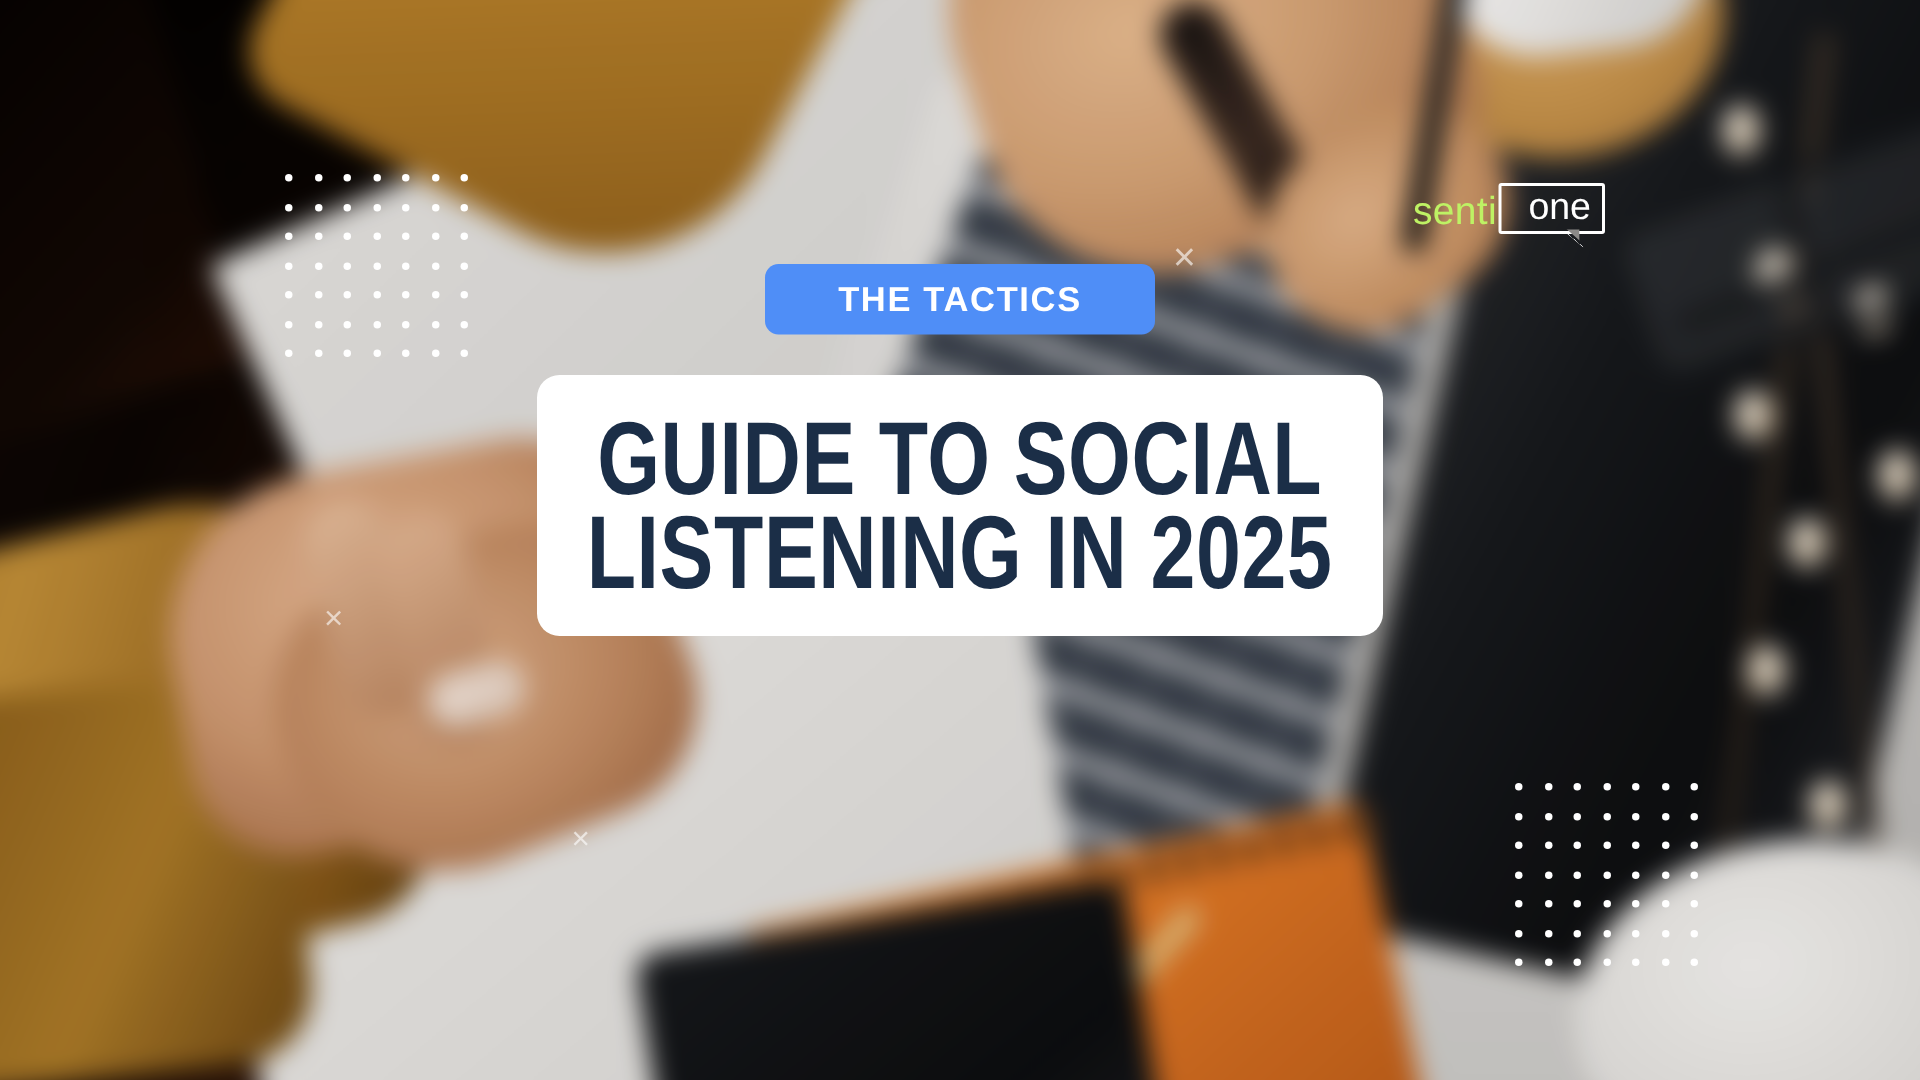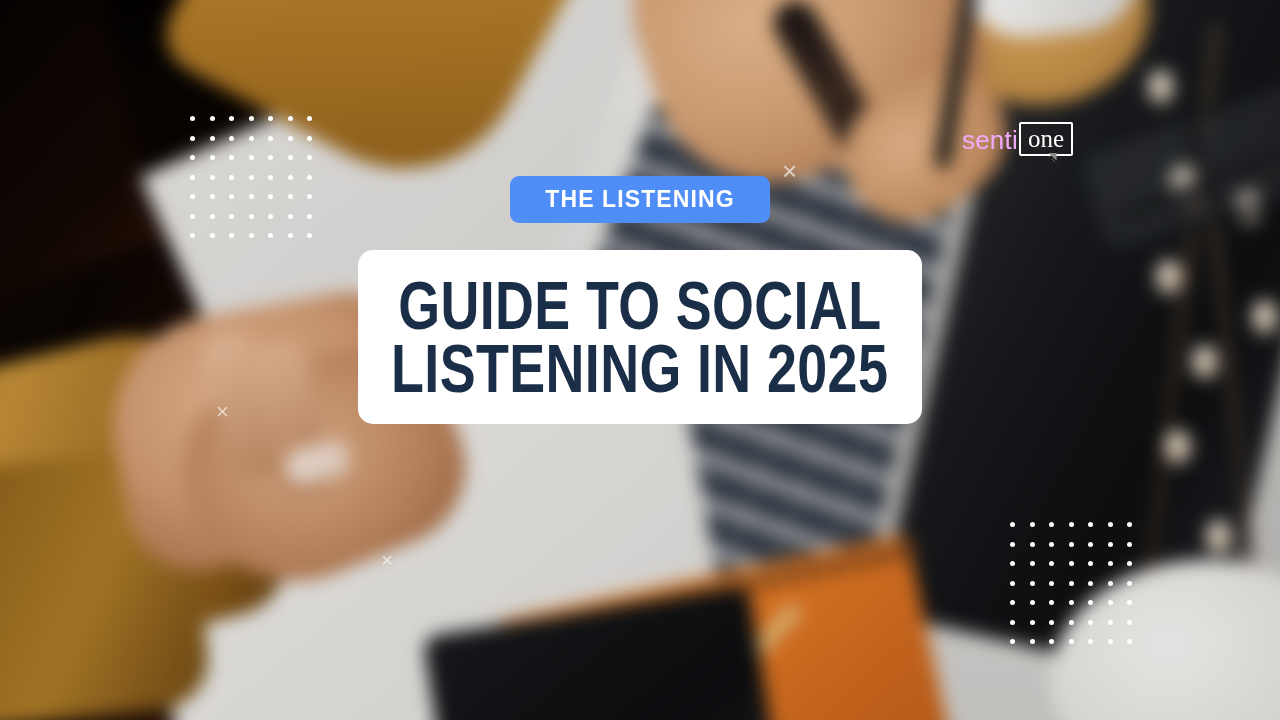--- a/index.html
+++ b/index.html
@@ -151,26 +151,26 @@
   #dots-br{left:1010px;top:522px;grid-template-columns:repeat(7,19.5px);grid-auto-rows:19.5px;}
 
   .xmark{position:absolute;color:rgba(255,255,255,.72);font-weight:400;line-height:1;
      user-select:none;font-family:"Liberation Sans",sans-serif;}
   #x-1{left:782px;top:158px;font-size:26px;color:rgba(255,255,255,.62);}
   #x-2{left:216px;top:401px;font-size:22px;color:rgba(255,255,255,.60);}
   #x-3{left:381px;top:549px;font-size:21px;color:rgba(255,255,255,.62);}
 
   
   .logo{position:absolute;left:942px;top:122px;display:flex;align-items:center;height:34px;}
-  .logo-senti{color:#f0abfc;font-size:26px;letter-spacing:.2px;font-weight:400;
-     font-family:"Liberation Sans",sans-serif;line-height:1;position:relative;top:1px;margin-left:20px;}
+  .logo-senti{color:#bef264;font-size:26px;letter-spacing:.2px;font-weight:400;
+     font-family:"Liberation Sans",sans-serif;line-height:1;position:relative;top:1px;}
   .bubble{position:relative;margin-left:1px;border:2.5px solid #fff;border-radius:2px;
      padding:2px 7px 3px 7px;}
   .bubble span{color:#fff;font-size:25px;font-weight:400;line-height:1;display:block;
-     font-family:Liberation Serif, serif;}
+     font-family:Liberation Sans, sans-serif;margin-left:11px;}
   .bubble::after{content:"";position:absolute;right:12px;bottom:-11px;width:13px;height:11px;
      background:linear-gradient(to bottom left, transparent 49.5%, #fff 50%);
      clip-path:polygon(0 0,100% 0,100% 100%);}
   .bubble::before{content:"";position:absolute;right:14.5px;bottom:-6.5px;width:9px;height:8px;
      background:#8c8a88;clip-path:polygon(0 0,100% 0,100% 100%);z-index:1;}
 
   
   .badge-top{position:absolute;left:510px;top:176px;width:260px;height:47px;
      background:#4f8ef7;border-radius:9px;display:flex;align-items:center;justify-content:center;}
   .badge-top span{color:#fff;font-size:23px;font-weight:700;letter-spacing:1.1px;
@@ -355,21 +355,21 @@
   <div class="xmark" id="x-3">×</div>
 
   <div class="logo">
     <span class="logo-senti">senti</span>
     <span class="bubble">
       <span>one</span>
     </span>
   </div>
 
   <div class="badge-top">
-    <span>THE LISTENING</span>
+    <span>THE TACTICS</span>
   </div>
 
   <div class="title-card">
     <div class="line">GUIDE TO SOCIAL</div>
     <div class="line">LISTENING IN 2025</div>
   </div>
 
 
 </div>
 

